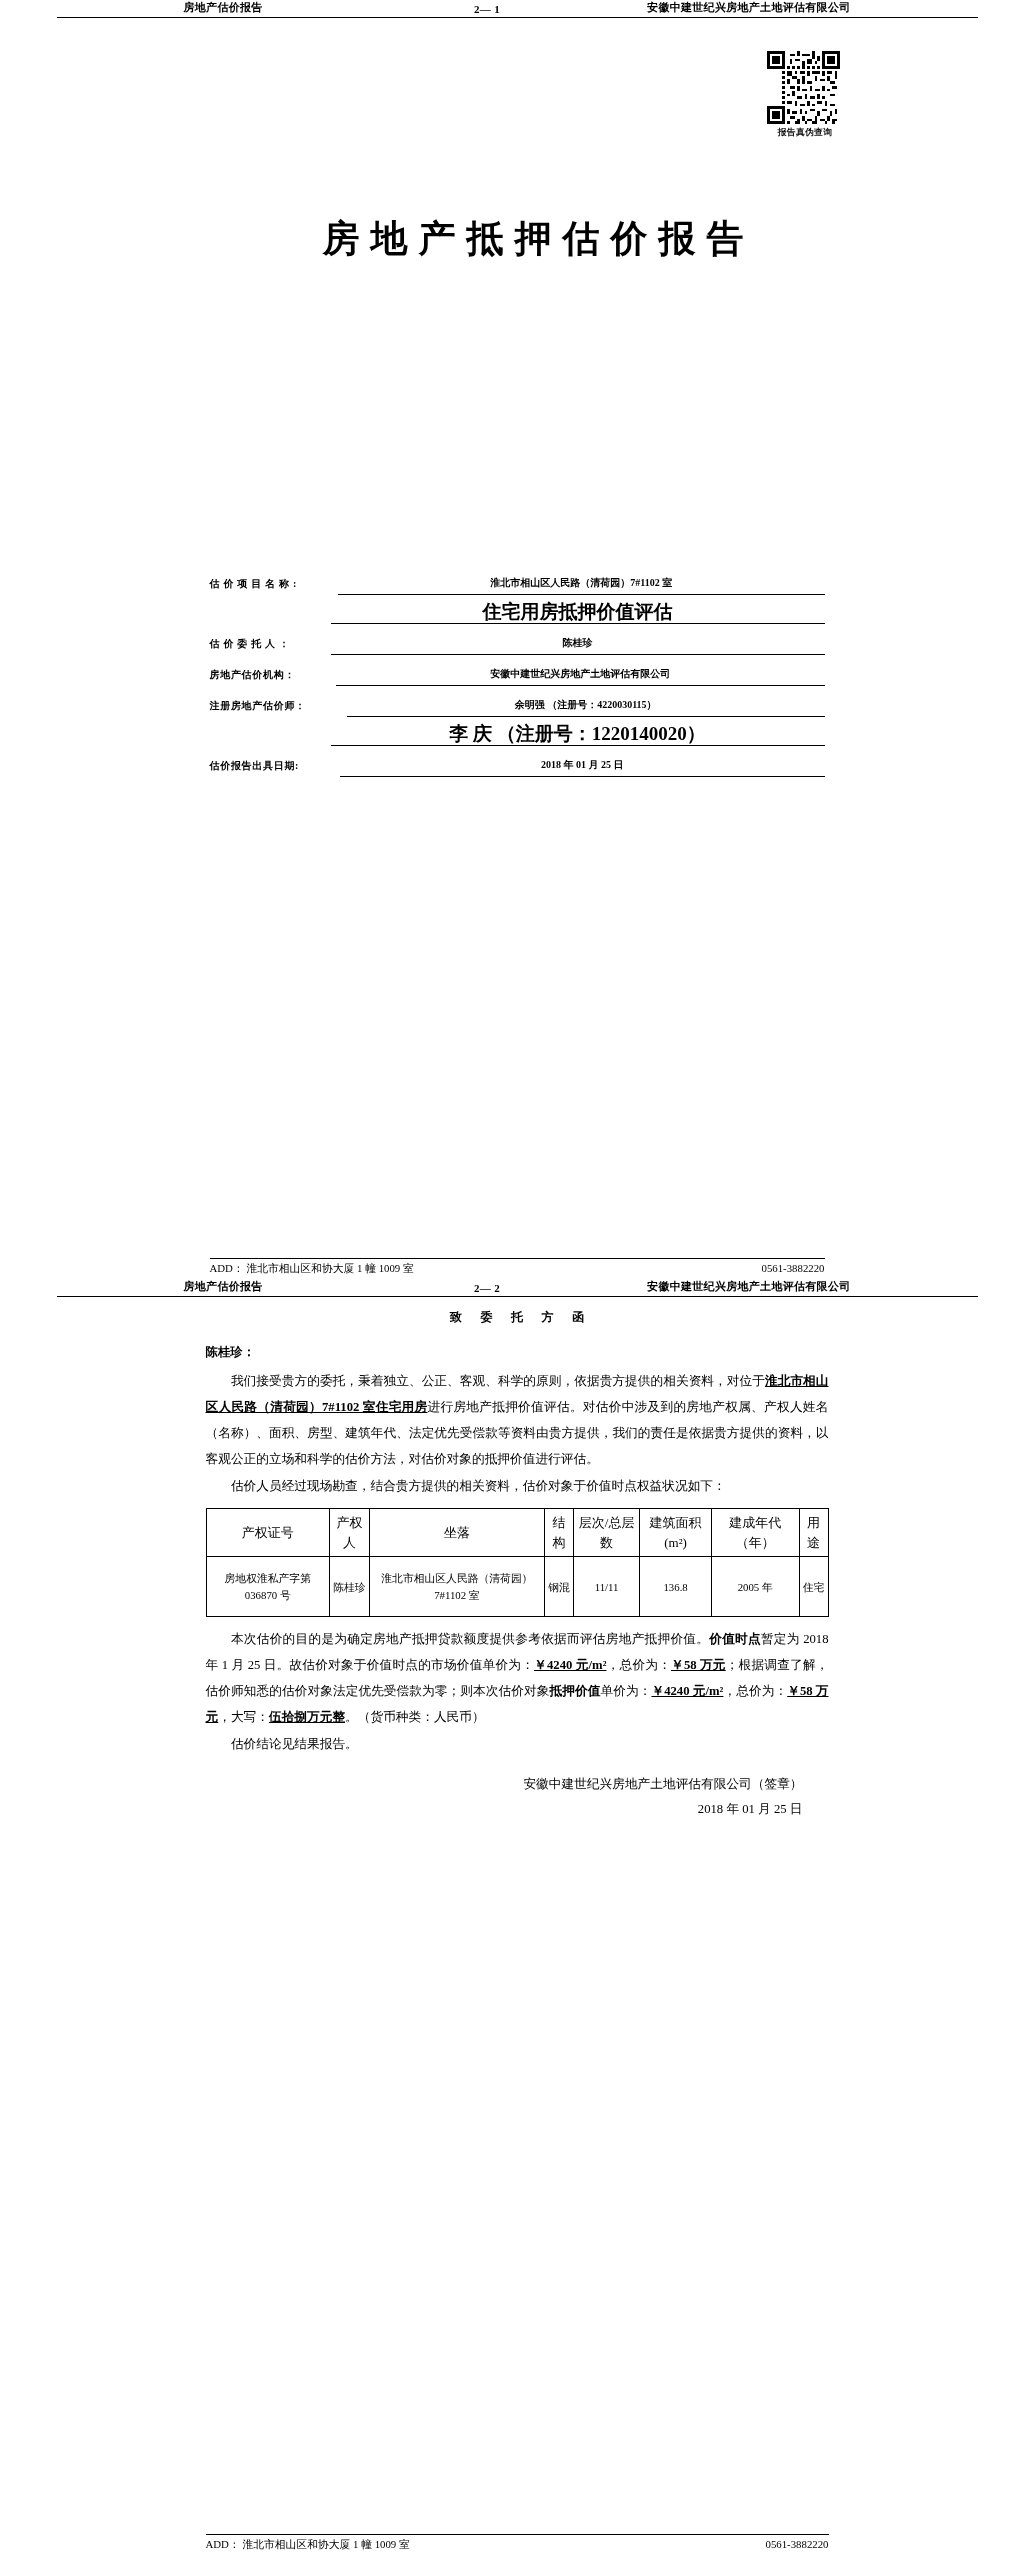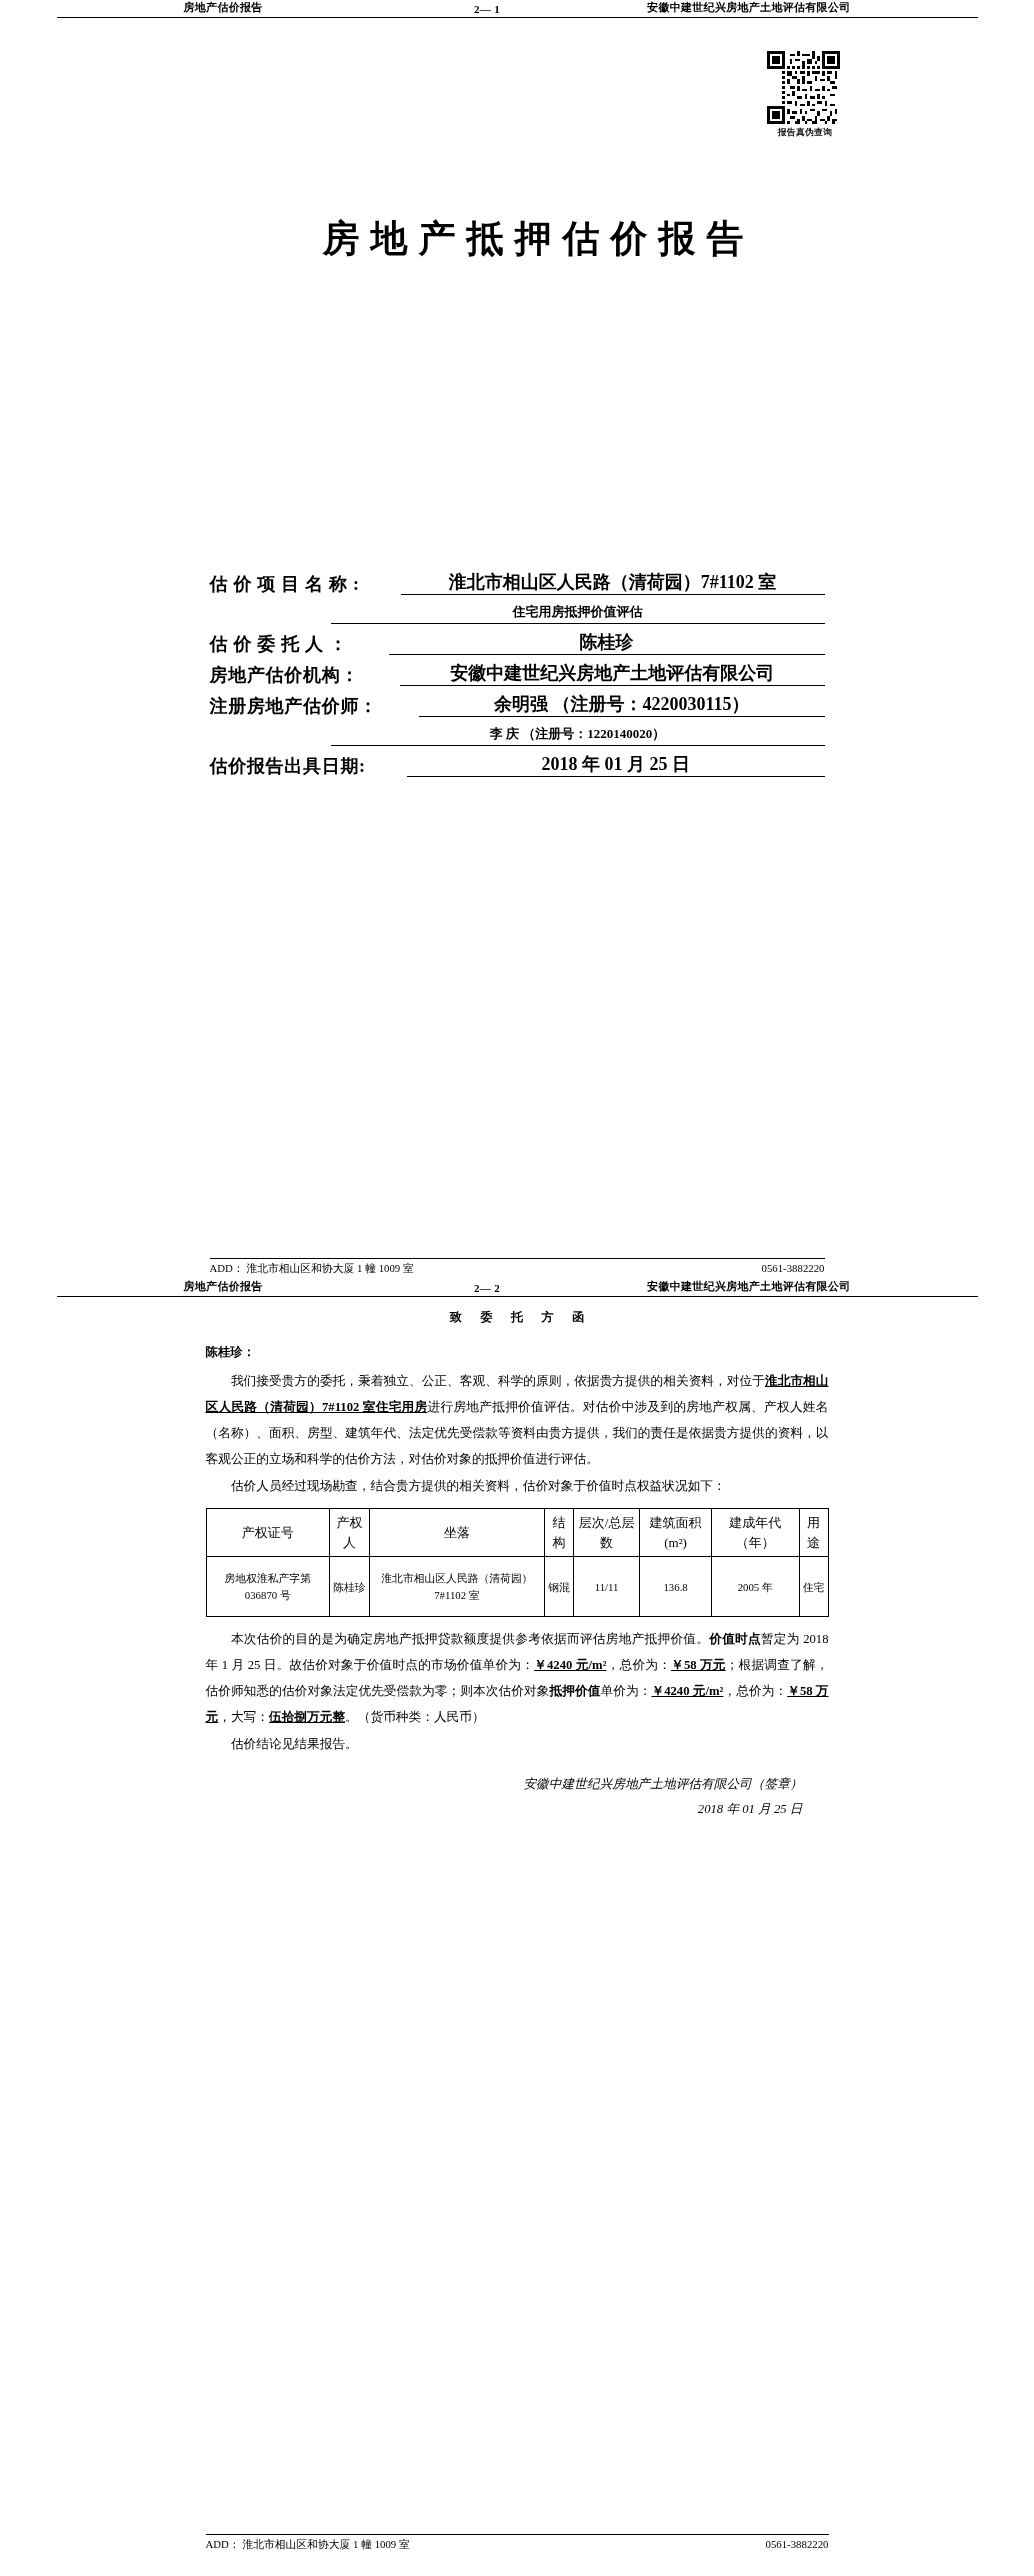--- a/index.html
+++ b/index.html
@@ -76,21 +76,21 @@
     letter-spacing: 0.7px;
   }
 
   .fields {
     margin-top: 306px;
     padding: 0 153px 0 153px;
   }
   .field-row {
     display: flex;
     align-items: flex-end;
-    font-size: 18px;
+    font-size: 10px;
     margin-bottom: 5.9px;
     min-height: 25px;
     gap: 41px;
   }
   .field-label {
     font-weight: bold;
     white-space: nowrap;
     letter-spacing: 0.7px;
     line-height: 22px;
   }
@@ -100,21 +100,21 @@
     text-align: center;
     line-height: 21px;
     padding-bottom: 1.3px;
     font-weight: bold;
     white-space: nowrap;
     overflow: hidden;
   }
 
   .fv-sub {
     display: flex;
-    font-size: 13px;
+    font-size: 19px;
     margin-bottom: 5.9px;
   }
   .fv-sub .spacer { width: 121px; }
 
   
   .cover-foot {
     position: absolute;
     left: 153px;
     right: 153px;
     top: 1258px;
@@ -176,21 +176,20 @@
   }
   table.prop th { font-size: 13px; }
   table.prop td.tall { height: 51px; }
 
   .sign-block {
     margin-top: 14.3px;
     text-align: right;
     padding-right: 26px;
     font-size: 12.7px;
     line-height: 2.0;
-    font-style: italic;
   }
   .sign-block div { }
 
   .p2-foot {
     position: absolute;
     left: 149px;
     right: 149px;
     top: 1255px;
     border-top: 1px solid #000;
     padding-top: 2.6px;

